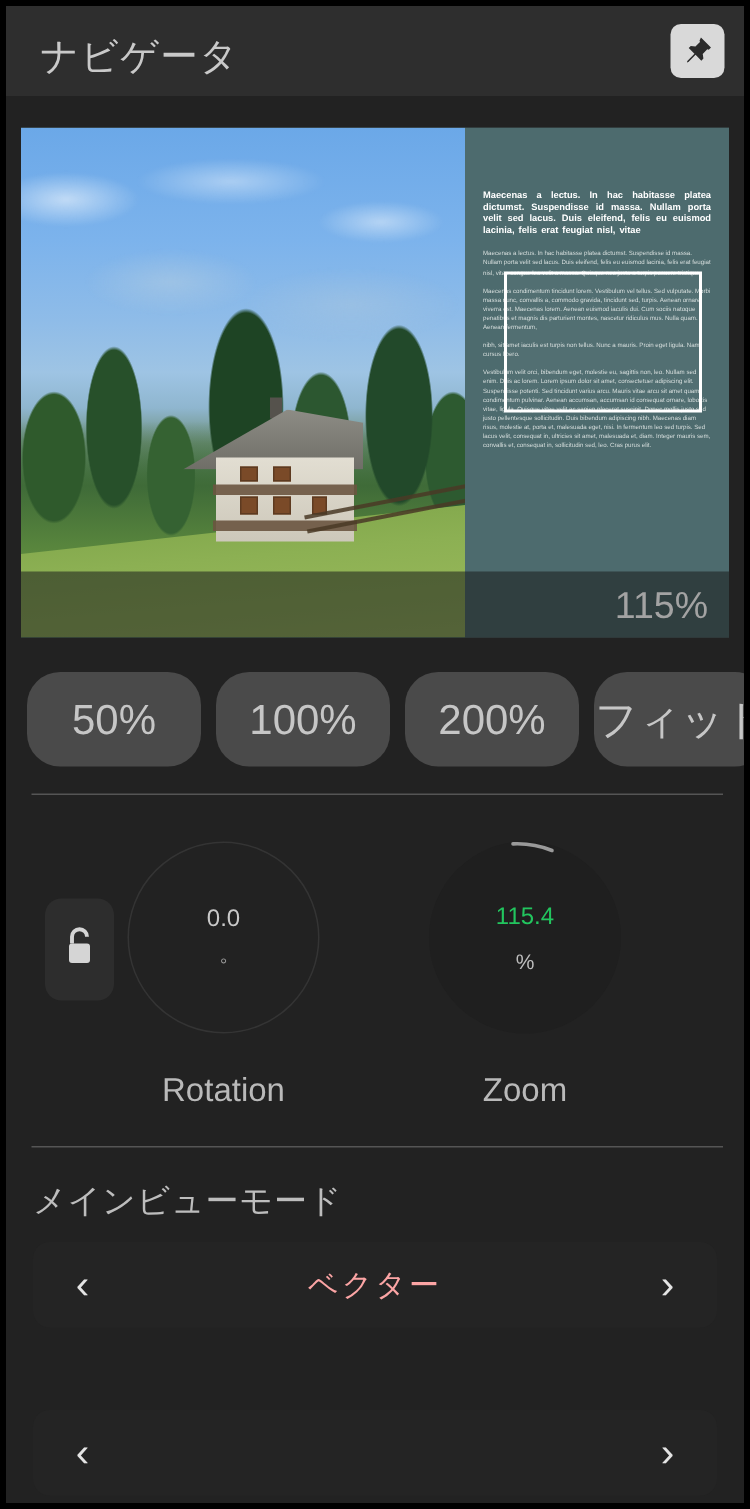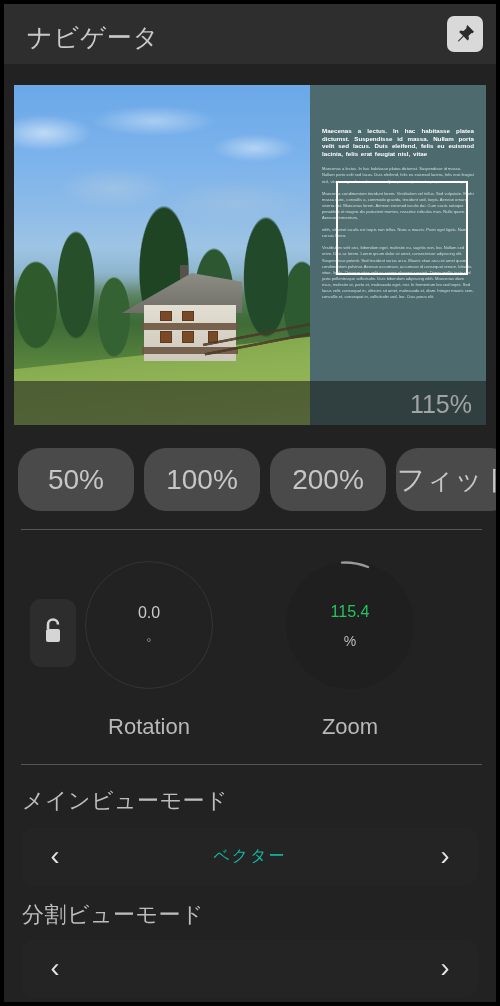--- a/index.html
+++ b/index.html
@@ -223,21 +223,21 @@
   }
   .stepper.main  { top: 824px; }
   .stepper.split { top: 936px; }
   .stepper .chev {
     width: 34px; height: 100%;
     display: flex; align-items: center; justify-content: center;
     color: #e4e4e4; font-size: 27px; line-height: 1;
   }
   .stepper .value {
     flex: 1; text-align: center;
-    font-size: 16px; color: #14b8a6; letter-spacing: 2px;
+    font-size: 20px; color: #fca5a5; letter-spacing: 2px;
   }
 </style>
 </head>
 <body>
 
 <div class="panel">
 
   <div class="header">
     <div class="header-title">ナビゲータ</div>
     <div class="pin-button">
@@ -322,19 +322,18 @@
 
   <div class="divider d2"></div>
 
   <div class="section-label main">メインビューモード</div>
   <div class="stepper main">
     <div class="chev">‹</div>
     <div class="value">ベクター</div>
     <div class="chev">›</div>
   </div>
 
-  <div class="section-label split">分割ビューモード</div>
   <div class="stepper split">
     <div class="chev">‹</div>
     <div class="chev">›</div>
   </div>
 
 </div>
 
 </body></html>

